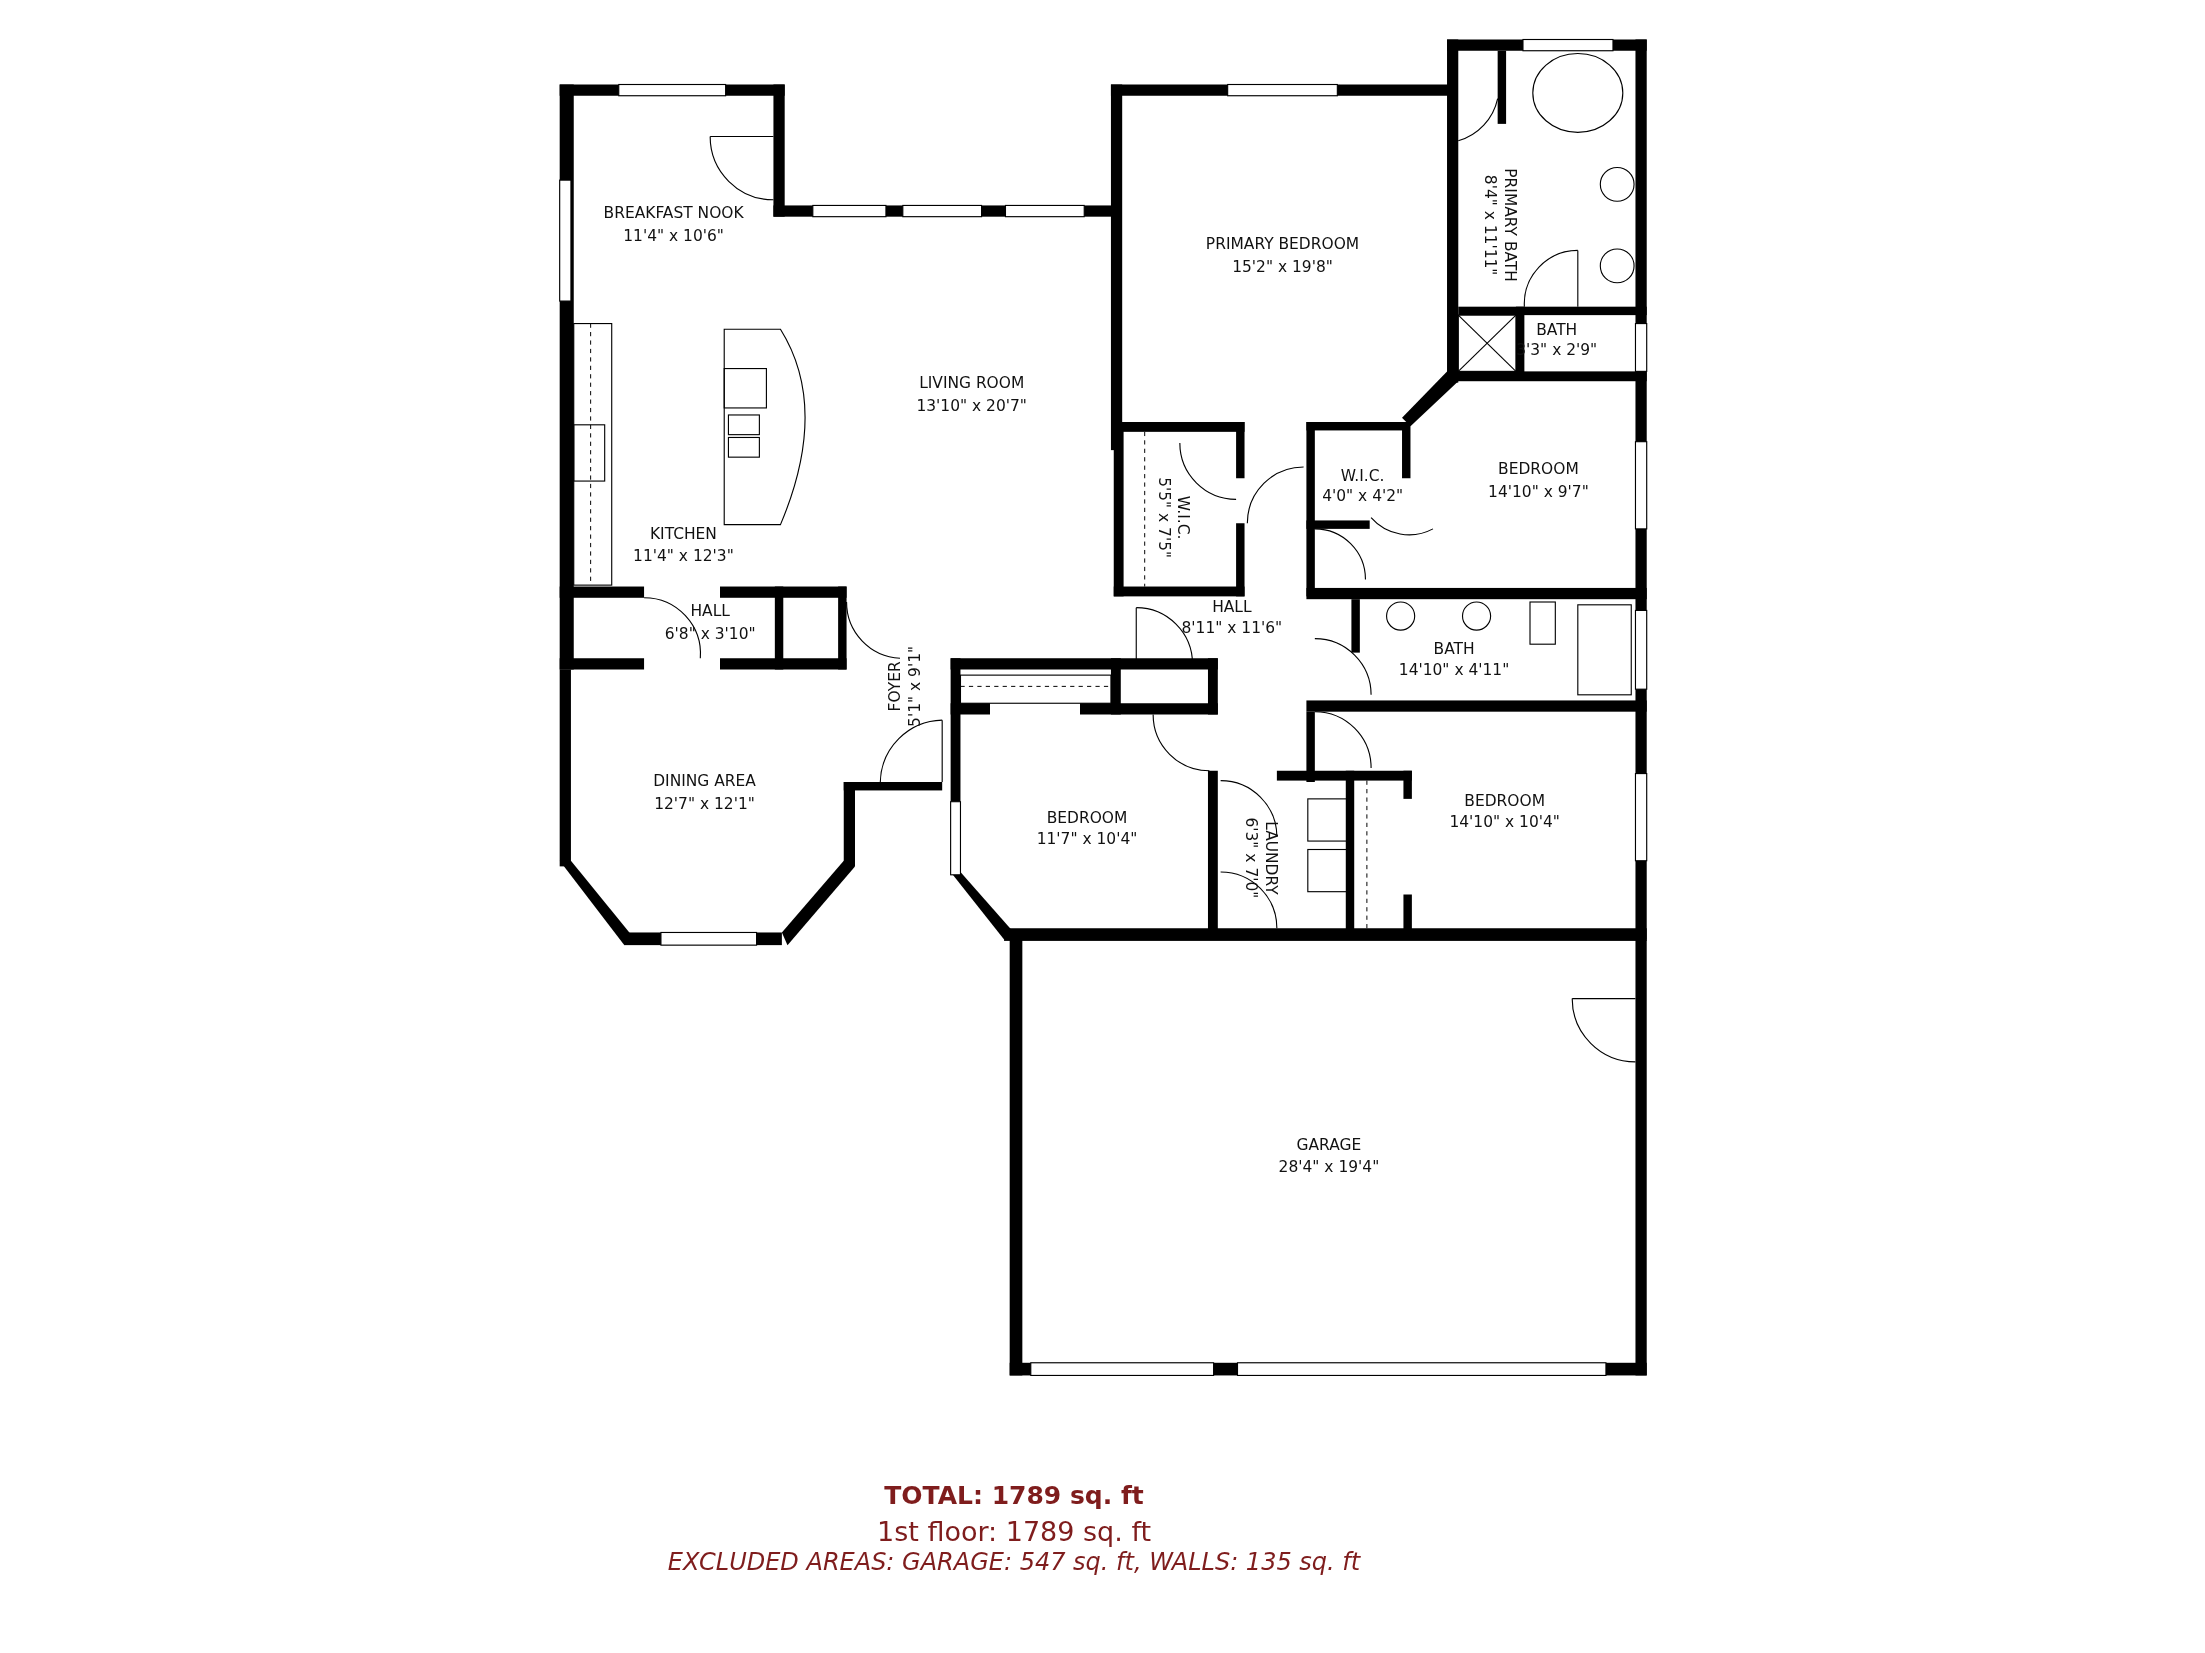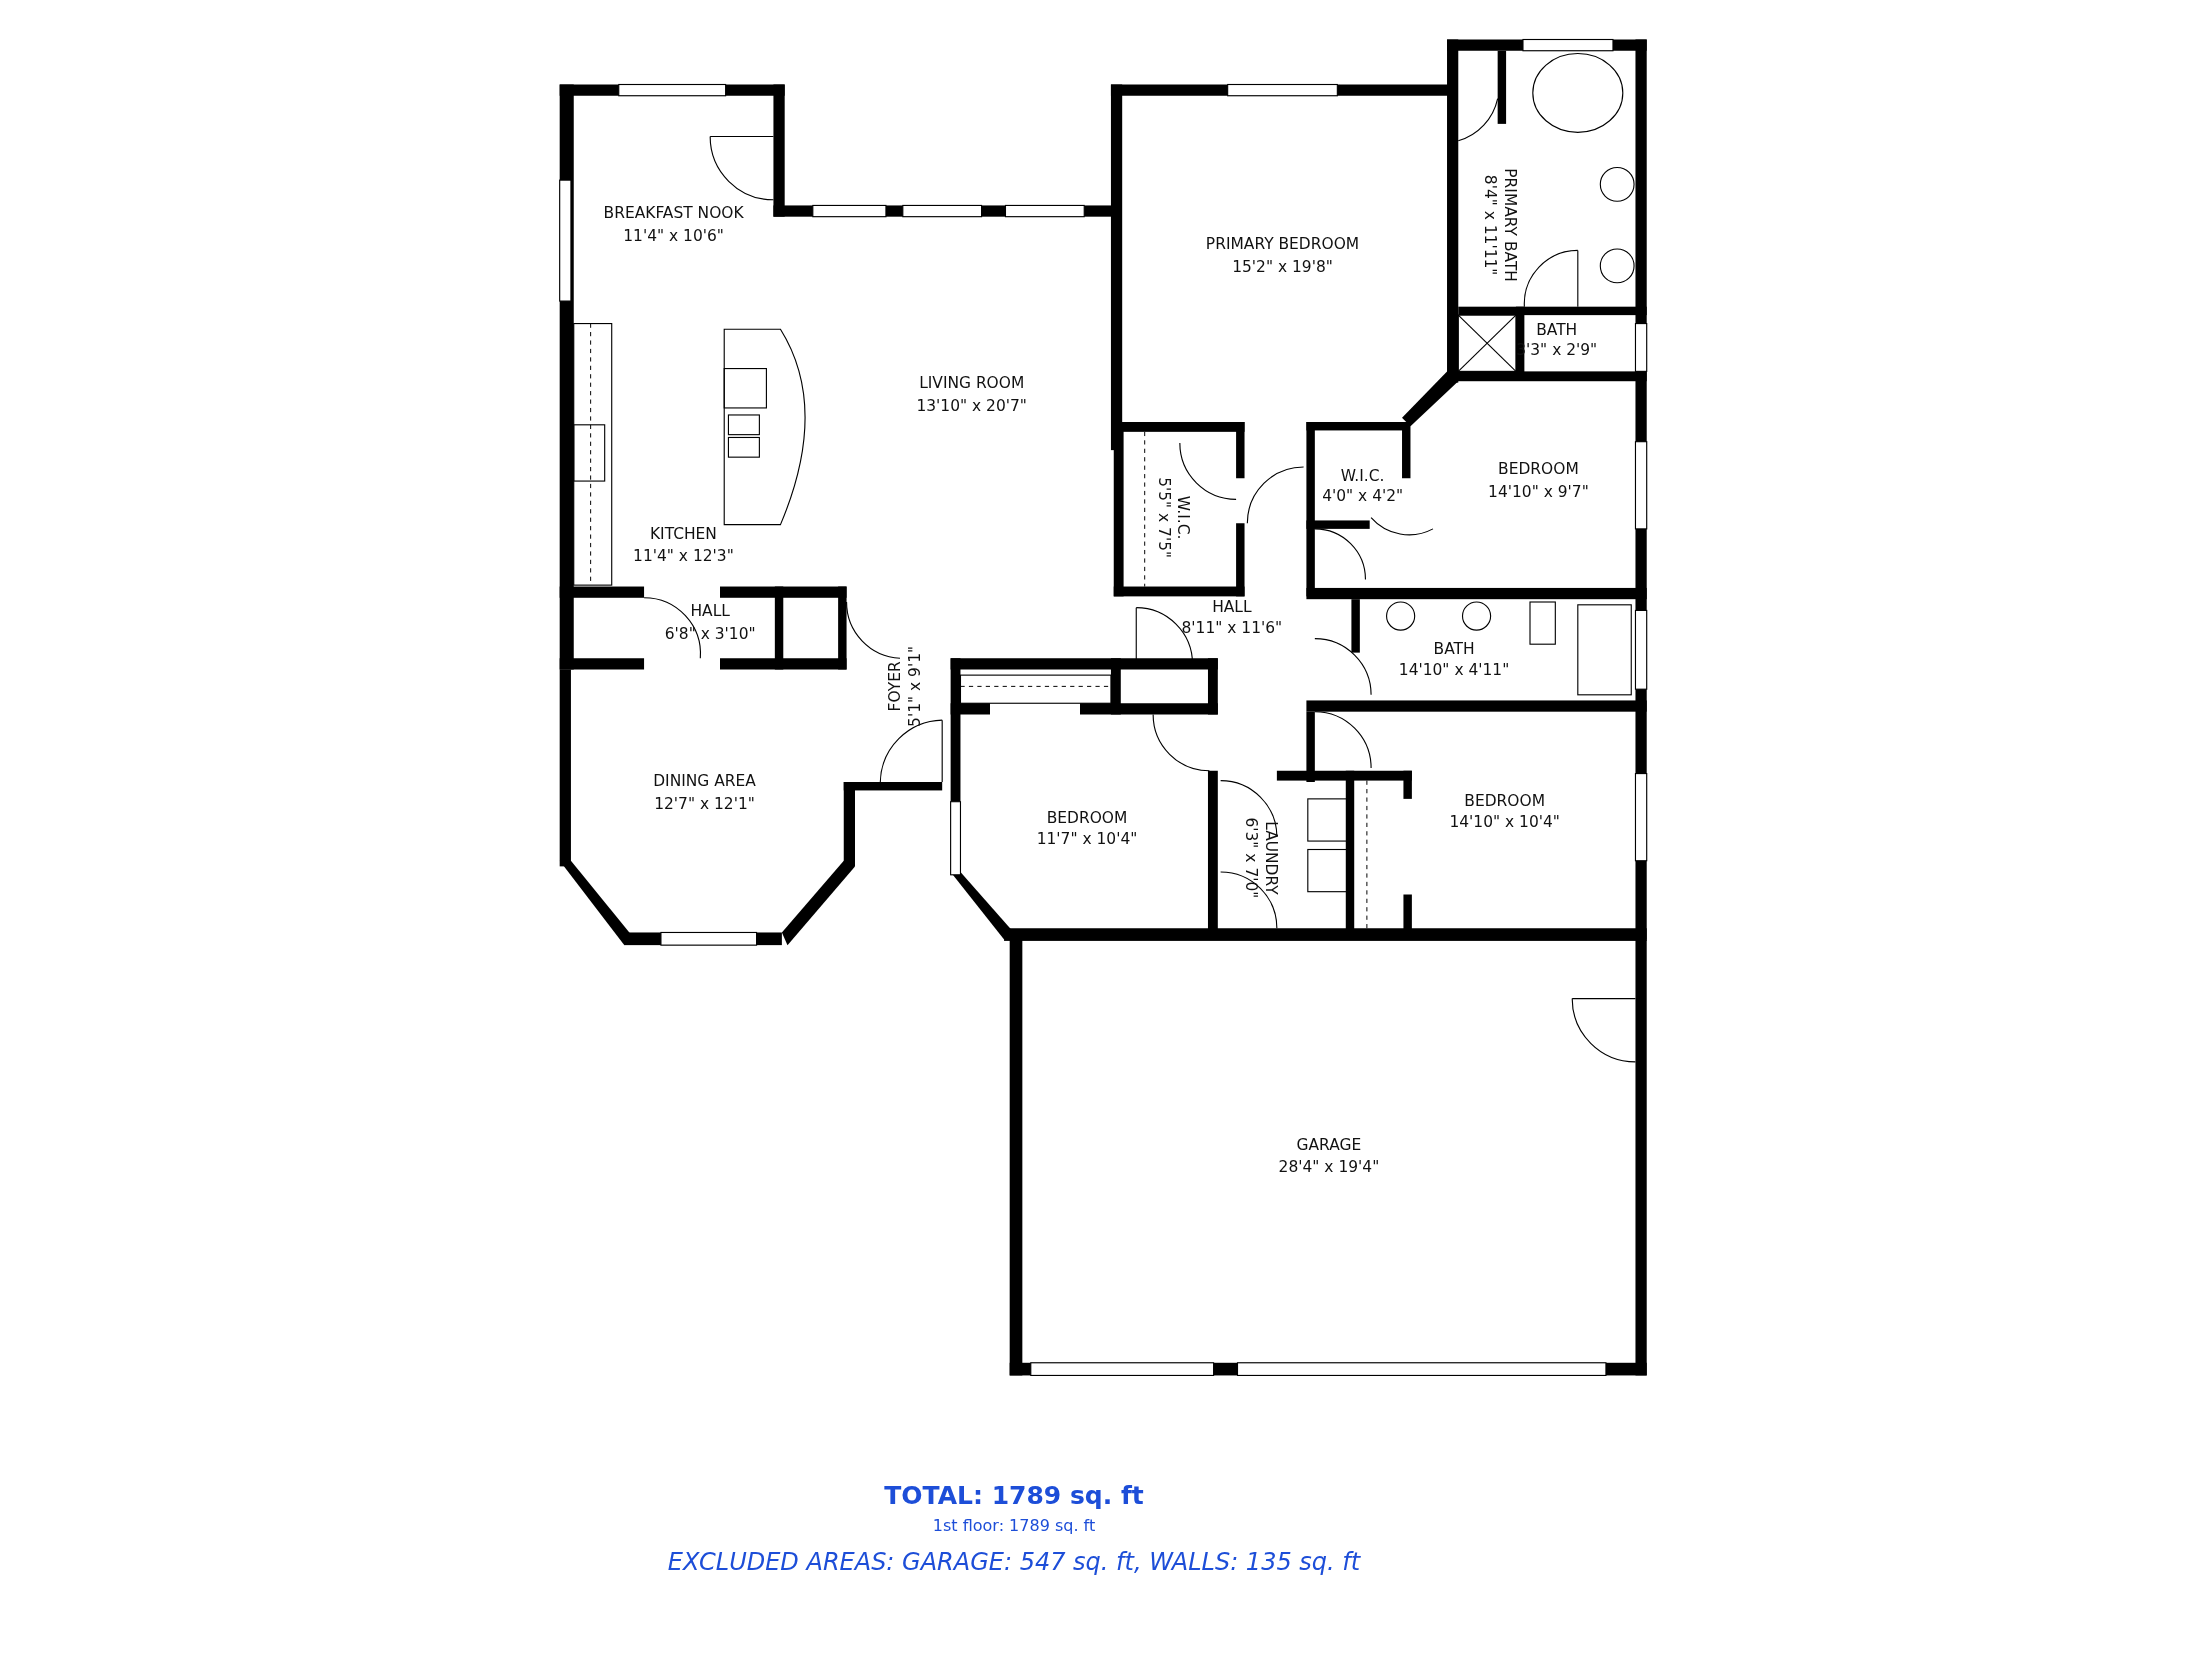--- a/index.html
+++ b/index.html
@@ -3,23 +3,23 @@
 <meta charset="utf-8">
 <style>
   html, body { margin: 0; padding: 0; background: #ffffff; }
   body { width: 2205px; height: 1654px; position: relative; overflow: hidden; font-family: "Liberation Sans", "DejaVu Sans", sans-serif; }
   #plan { position: absolute; left: 0; top: 0; width: 2205px; height: 1654px; }
   .wall { fill: #000; }
   .win { fill: #fff; stroke: #000; stroke-width: 0.8; }
   .thin { fill: none; stroke: #000; stroke-width: 0.8; }
   .dash { fill: none; stroke: #000; stroke-width: 0.7; stroke-dasharray: 3 3; }
   .lbl { font-family: "DejaVu Sans", "Liberation Sans", sans-serif; font-size: 11px; fill: #111; text-anchor: middle; }
-  .foot { position: absolute; left: 0; width: 2028px; text-align: center; color: #1d4ed8; font-family: "DejaVu Sans", "Liberation Sans", sans-serif; }
+  .foot { position: absolute; left: 0; width: 2028px; text-align: center; color: #7f1d1d; font-family: "DejaVu Sans", "Liberation Sans", sans-serif; }
   #total { top: 1481px; font-size: 25px; font-weight: bold; }
-  #floor1 { top: 1516px; font-size: 16px; }
+  #floor1 { top: 1516px; font-size: 27px; }
   #excluded { top: 1548px; font-size: 24px; font-style: italic; }
 </style>
 </head>
 <body>
 
 <svg id="plan" viewBox="0 0 1568 1176" xmlns="http://www.w3.org/2000/svg">
 
   <g>
 
     <rect class="wall" x="398" y="60" width="10" height="416"></rect>

